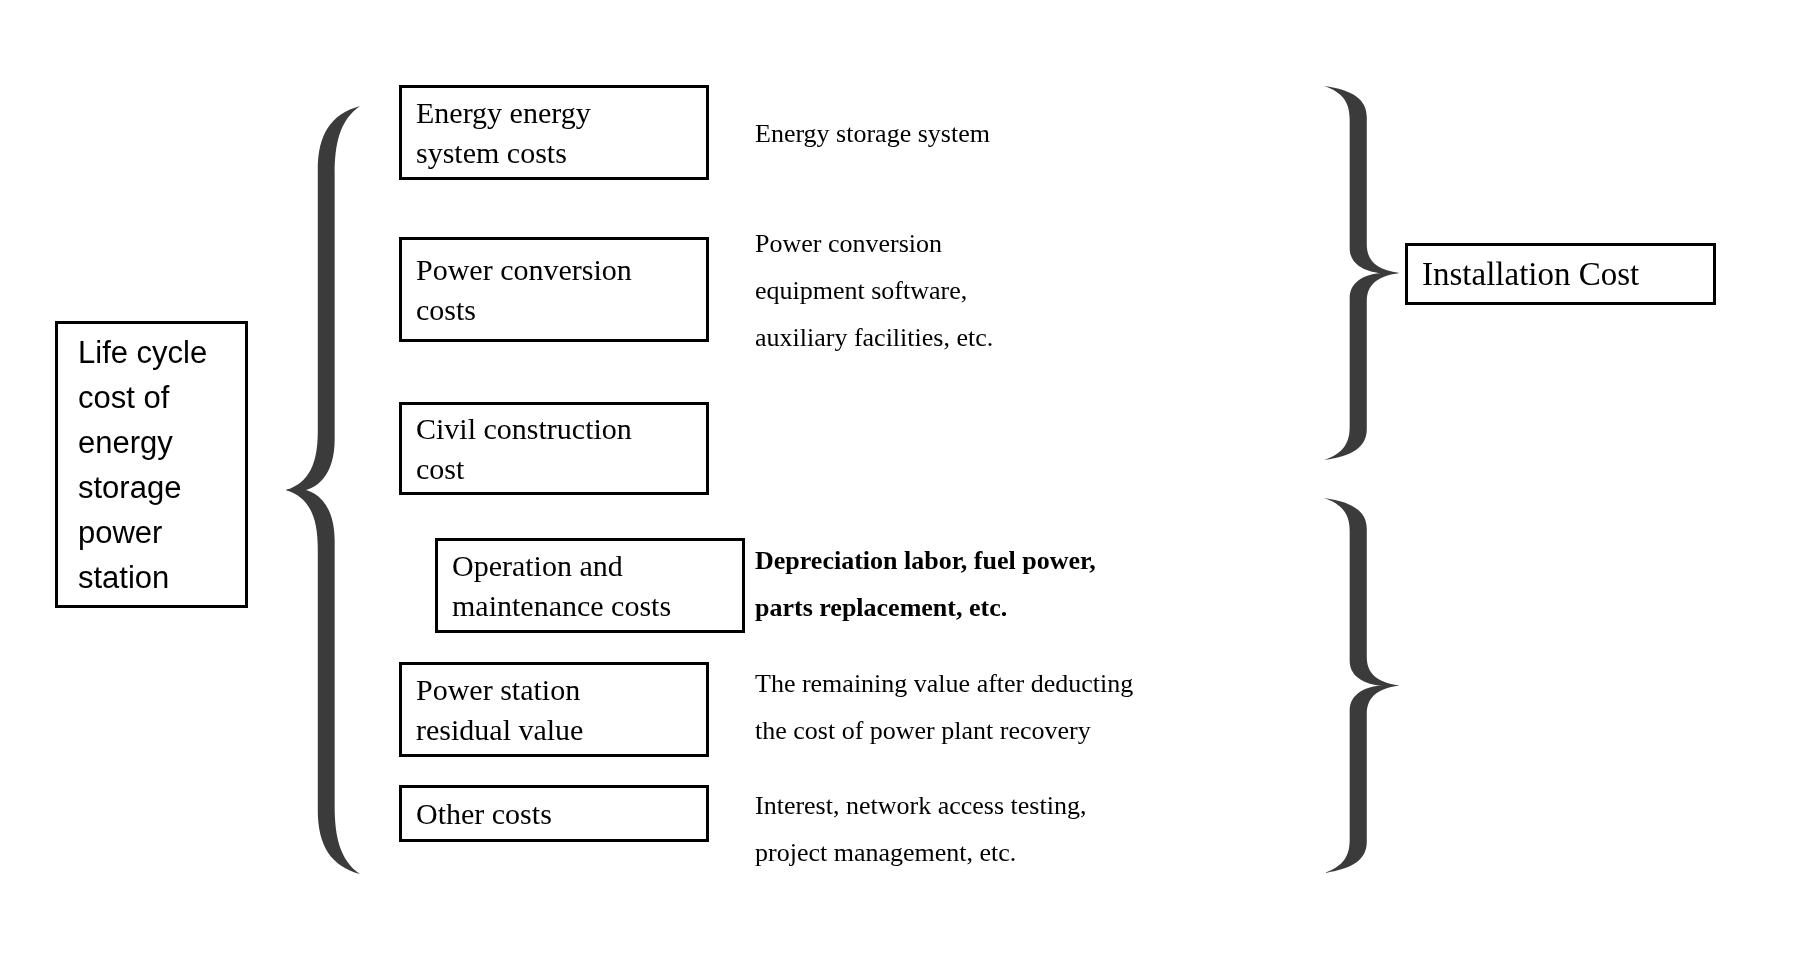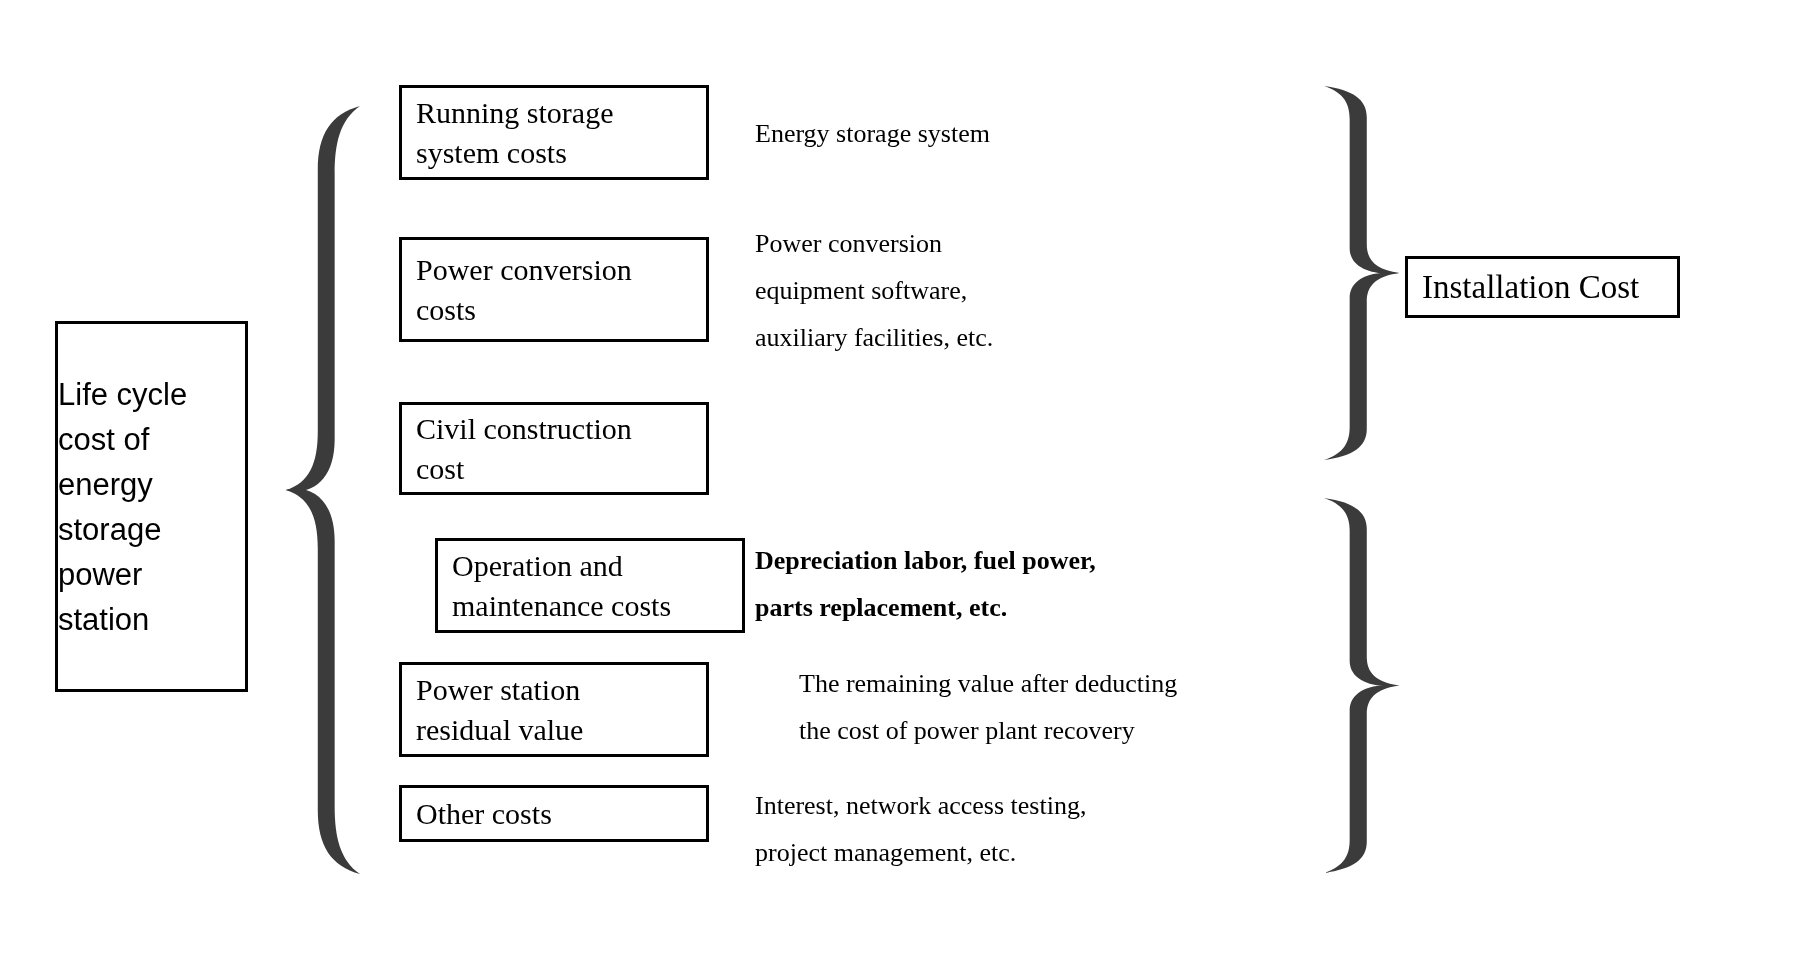--- a/index.html
+++ b/index.html
@@ -20,25 +20,25 @@
     border: 3px solid var(--border-color, #000000);
     background: #ffffff;
     box-sizing: border-box;
     display: flex;
     align-items: center;
   }
   .root-box {
     left: 55px;
     top: 321px;
     width: 193px;
-    height: 371px;
+    height: 287px;
     font-family: "Liberation Sans", "DejaVu Sans", sans-serif;
     font-size: 31px;
     line-height: 45px;
-    padding-left: 0;
+    padding-left: 20px;
     white-space: pre-line;
   }
   .item-box {
     left: 399px;
     width: 310px;
     font-family: "Liberation Serif", "DejaVu Serif", serif;
     font-size: 30px;
     line-height: 40px;
     padding-left: 14px;
     white-space: pre-line;
@@ -80,21 +80,21 @@
   </div>
 
   <div class="brace" style="left:284px; top:104px;">
     <svg width="76" height="772" viewBox="0 0 90 774" preserveAspectRatio="none" fill="currentColor" aria-hidden="true">
       <path d="M 90 2 C 56 10 40 30 40 66 L 40 328 C 40 360 30 380 2 387 C 34 393 60 376 60 336 L 60 70 C 60 40 66 16 90 2 Z"></path>
       <path d="M 90 772 C 56 764 40 744 40 708 L 40 446 C 40 414 30 394 2 387 C 34 381 60 398 60 438 L 60 704 C 60 734 66 758 90 772 Z"></path>
     </svg>
   </div>
 
   <div class="box item-box" style="top:85px; height:95px;">
-    <span>Running storage
+    <span>Energy energy
 system costs</span>
   </div>
   <div class="box item-box" style="top:237px; height:105px;">
     <span>Power conversion
 costs</span>
   </div>
   <div class="box item-box" style="top:402px; height:93px;">
     <span>Civil construction
 cost</span>
   </div>
@@ -109,36 +109,36 @@
   <div class="box item-box" style="top:785px; height:57px;">
     <span>Other costs</span>
   </div>
 
   <div class="desc" style="top:110px;">Energy storage system</div>
   <div class="desc" style="top:220px;">Power conversion
 equipment software,
 auxiliary facilities, etc.</div>
   <div class="desc" style="top:537px;font-weight:bold;">Depreciation labor, fuel power,
 parts replacement, etc.</div>
-  <div class="desc" style="top:660px;margin-left:44px;">The remaining value after deducting
+  <div class="desc" style="top:660px;">The remaining value after deducting
 the cost of power plant recovery</div>
   <div class="desc" style="top:782px;">Interest, network access testing,
 project management, etc.</div>
 
   <div class="brace brace-right" style="left:1324px; top:85px;">
     <svg width="77" height="376" viewBox="0 0 90 774" preserveAspectRatio="none" fill="currentColor" aria-hidden="true">
       <path d="M 90 2 C 56 10 40 30 40 66 L 40 328 C 40 360 30 380 2 387 C 34 393 60 376 60 336 L 60 70 C 60 40 66 16 90 2 Z"></path>
       <path d="M 90 772 C 56 764 40 744 40 708 L 40 446 C 40 414 30 394 2 387 C 34 381 60 398 60 438 L 60 704 C 60 734 66 758 90 772 Z"></path>
     </svg>
   </div>
 
   <div class="brace brace-right" style="left:1324px; top:497px;">
     <svg width="77" height="377" viewBox="0 0 90 774" preserveAspectRatio="none" fill="currentColor" aria-hidden="true">
       <path d="M 90 2 C 56 10 40 30 40 66 L 40 328 C 40 360 30 380 2 387 C 34 393 60 376 60 336 L 60 70 C 60 40 66 16 90 2 Z"></path>
       <path d="M 90 772 C 56 764 40 744 40 708 L 40 446 C 40 414 30 394 2 387 C 34 381 60 398 60 438 L 60 704 C 60 734 66 758 90 772 Z"></path>
     </svg>
   </div>
 
-  <div class="box group-box" style="left:1405px; top:256px; width:275px; height:62px;">
+  <div class="box group-box" style="left:1405px; top:243px; width:311px; height:62px;">
     <span>Installation Cost</span>
   </div>
 
 </div>
 
 </body></html>

